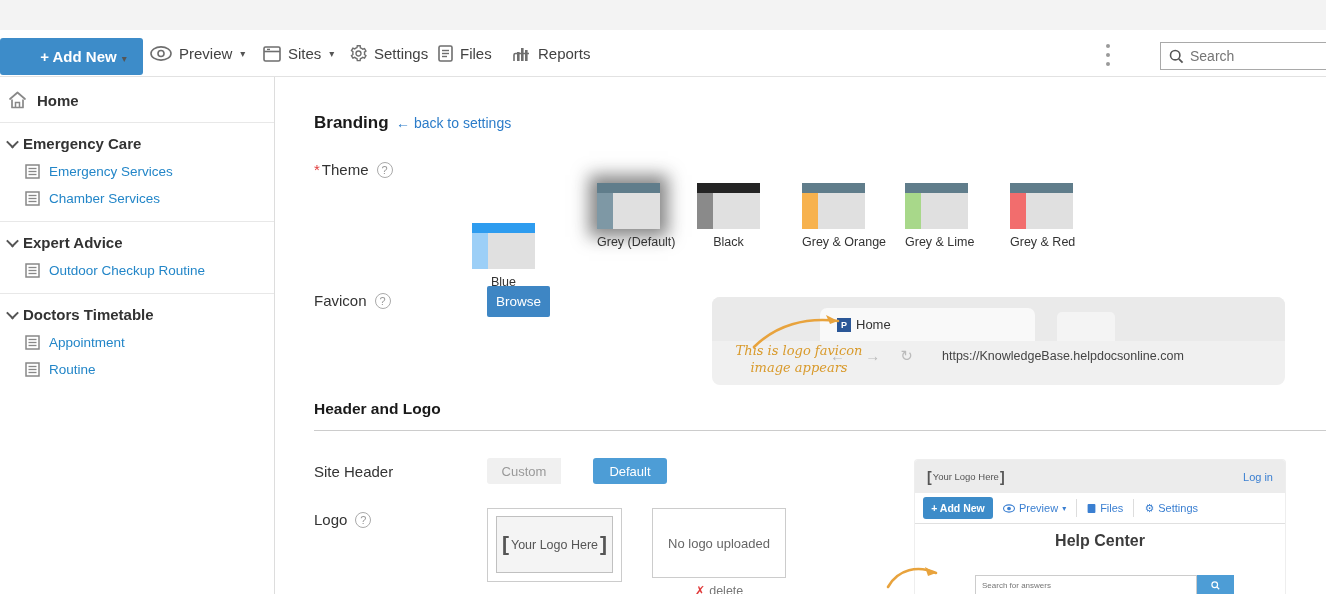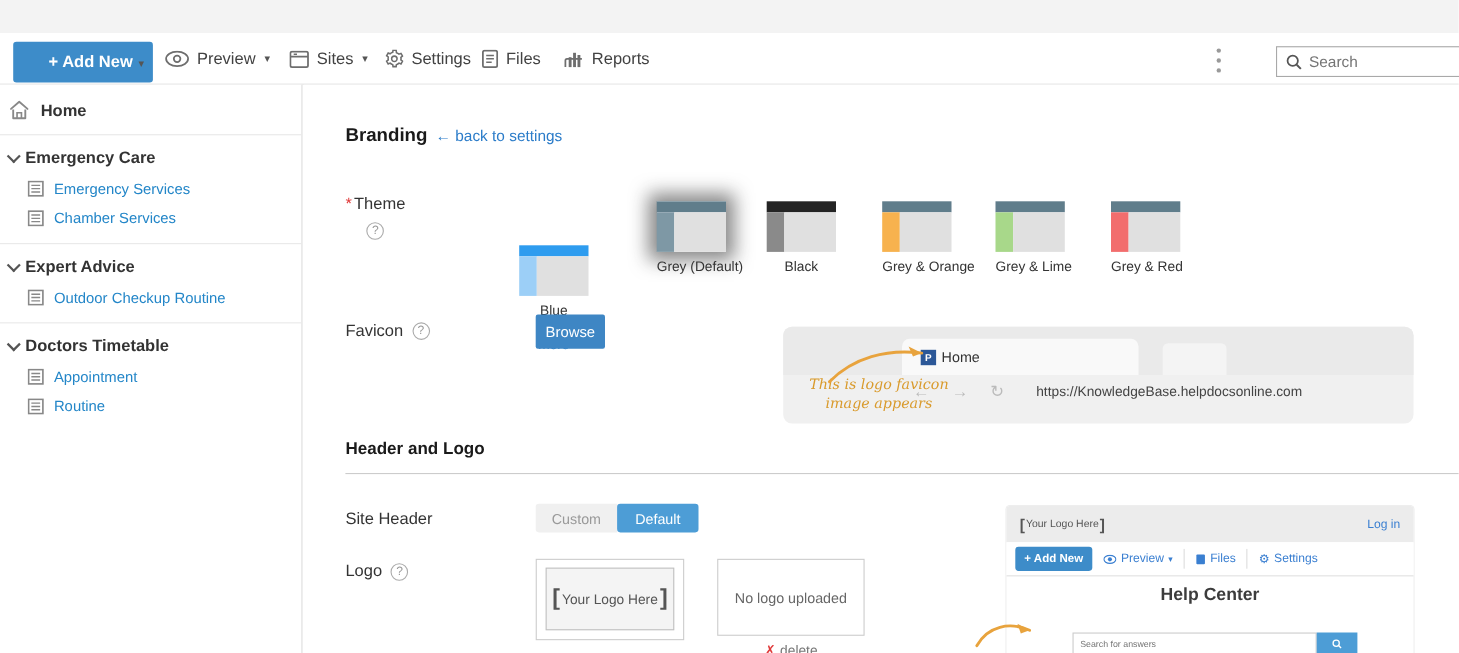--- a/index.html
+++ b/index.html
@@ -2,21 +2,21 @@
 <html><head>
 <meta charset="utf-8">
 <style>
   * { margin:0; padding:0; box-sizing:border-box; }
   html,body { width:1326px; height:594px; overflow:hidden; background:#fff;
               font-family:"Liberation Sans","DejaVu Sans",sans-serif; }
 
   
   .top-strip { position:absolute; left:0; top:0; width:1326px; height:30px; background:#f3f3f3; }
   .toolbar { position:absolute; left:0; top:30px; width:1326px; height:47px; background:#fff; border-bottom:1px solid #e2e2e2; }
-  .btn-addnew { position:absolute; left:12px; top:8px; width:127px; height:37px; background:#3d8cc9; color:#fff;
+  .btn-addnew { position:absolute; left:0; top:8px; width:143px; height:37px; background:#3d8cc9; color:#fff;
                 border:none; border-radius:3px; font-size:15px; font-weight:bold; cursor:pointer;
                 font-family:inherit;padding-left:24px; }
   .tb-item { position:absolute; top:0; height:47px; display:flex; align-items:center; gap:7px;
              color:#424242; font-size:15px; cursor:pointer; }
   .tb-item svg { display:block; }
   .caret { font-size:10px; color:#555; margin-left:1px; }
   .kebab { position:absolute; left:1100px; top:13px; width:16px; height:24px; cursor:pointer;
            display:flex; flex-direction:column; justify-content:space-between; align-items:center; padding:1px 0; }
   .kebab i { width:4px; height:4px; border-radius:50%; background:#9a9a9a; }
   .searchbox { position:absolute; left:1160px; top:12px; width:170px; height:28px; border:1px solid #a9a9a9;
@@ -73,21 +73,21 @@
   .fav-tab2 { position:absolute; left:345px; top:15px; width:58px; height:29px; background:#f4f4f4; border-radius:5px 5px 0 0; }
   .fav-nav { position:absolute; left:118px; top:50px; font-size:15px; color:#bbb; letter-spacing:8px; }
   .fav-url { position:absolute; left:230px; top:52px; font-size:12.5px; color:#444; }
   .fav-note { position:absolute; left:20px; top:48px; width:150px; text-align:center; font-style:italic;
               color:#d99a2b; font-size:13px; line-height:17px; font-family:"DejaVu Serif",serif; }
 
   .h2 { position:absolute; left:38px; top:323px; font-size:15.5px; font-weight:bold; color:#1a1a1a; }
   .divider { position:absolute; left:38px; top:353px; width:1012px; border-top:1px solid #ccc; }
 
   
-  .toggle { position:absolute; left:211px; top:381px; display:flex; cursor:pointer; }
+  .toggle { position:absolute; left:211px; top:381px; display:flex; cursor:pointer;gap:32px; }
   .tg-opt { width:74px; height:26px; display:flex; align-items:center; justify-content:center; font-size:13px; }
   .tg-custom { background:#f0f0f0; color:#999; border-radius:3px 0 0 3px; }
   .tg-default { background:#4d9dd6; color:#fff; border-radius:3px; }
 
   
   .logo-box { position:absolute; left:211px; top:431px; width:135px; height:74px; background:#fff; border:1px solid #ccc;
               padding:7px 8px; cursor:pointer; }
   .logo-inner { width:100%; height:57px; background:#f4f4f4; border:1px solid #c0c0c0;
                 display:flex; align-items:center; justify-content:center; gap:2px; color:#555; }
   .bracket { font-size:21px; font-weight:bold; line-height:1; position:relative; top:-1px; }
@@ -270,21 +270,21 @@
   </div>
 </div>
 
 <div class="collapse-handle">‹</div>
 
 <div class="main">
 
   <div class="h-branding">Branding</div>
   <div class="back-link">← back to settings</div>
 
-  <div class="field-label" style="left:38px; top:100px;flex-direction:column;">
+  <div class="field-label" style="left:38px; top:84px;">
     <span><span class="req">*</span><span>Theme</span></span>
     <span class="qmark">?</span>
   </div>
 
   <div class="swatch" style="left:196px; top:106px;margin-top:40px;">
     <div class="sw-box">
       <div class="sw-top" style="background-color: rgb(46, 156, 239);"></div>
       <div class="sw-body">
           <div class="sw-side" style="background-color: rgb(156, 207, 247);"></div>
           <div class="sw-rest" style="background-color: rgb(224, 224, 224);"></div>

